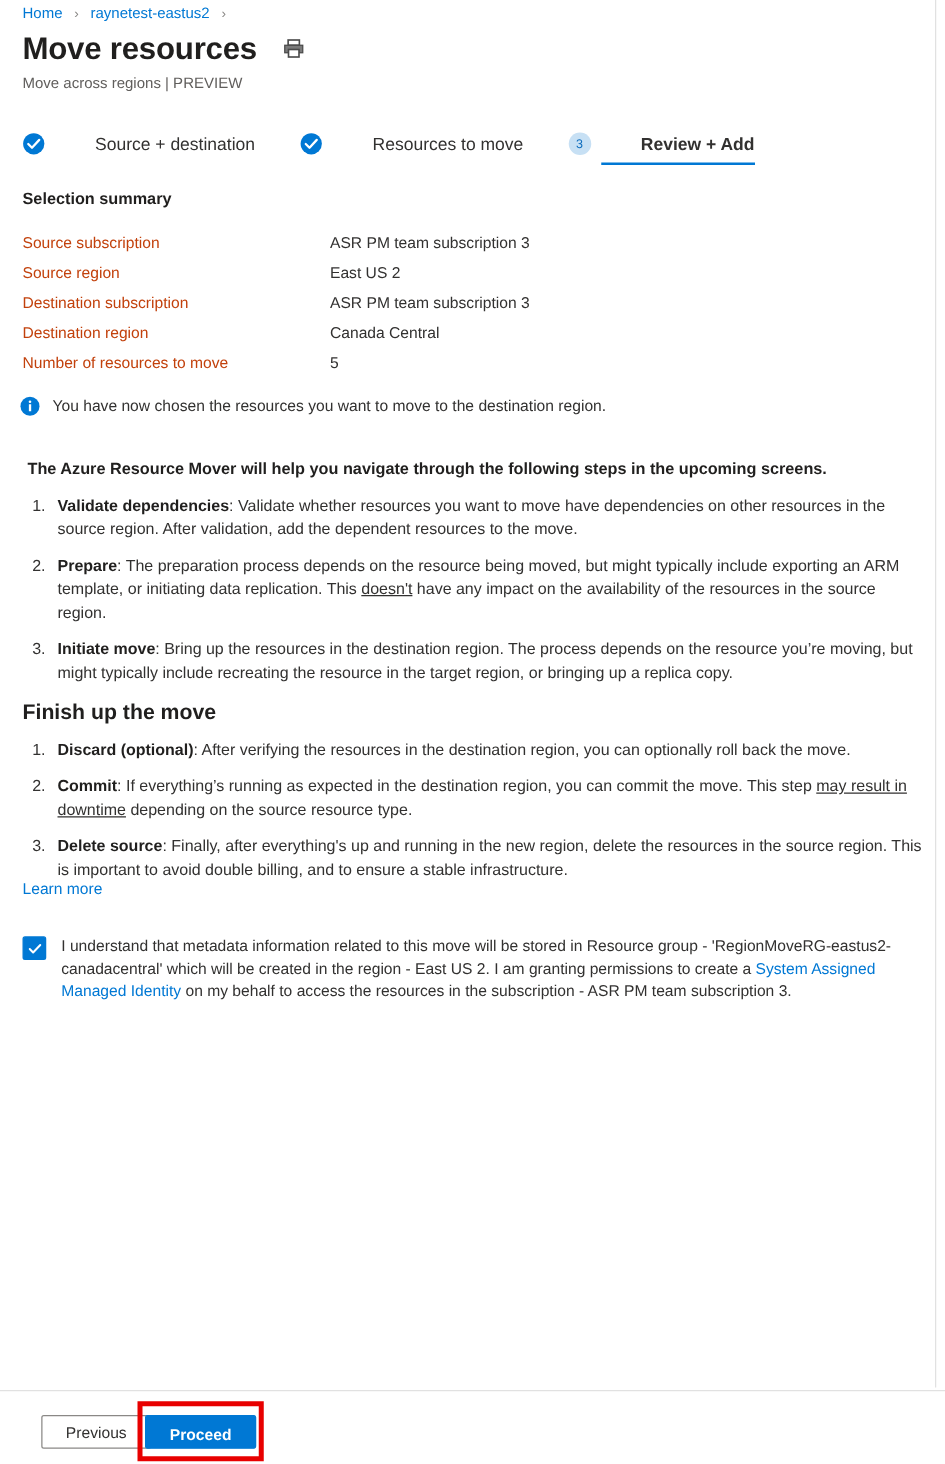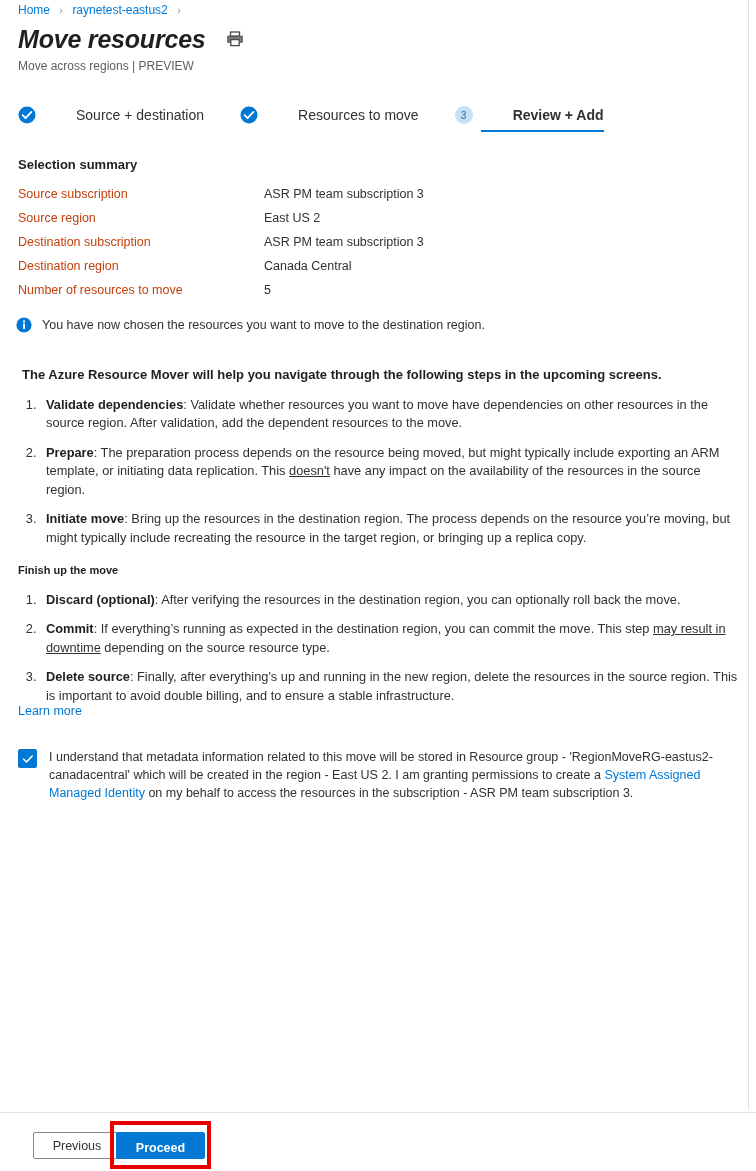--- a/index.html
+++ b/index.html
@@ -57,21 +57,20 @@
     top: 24px;
     display: flex;
     align-items: center;
   }
   #page-title {
     font-size: 25px;
     font-weight: 600;
     letter-spacing: -0.2px;
     color: #201f1e;
     line-height: 30px;
-    font-style: italic;
   }
   #print-button {
     margin-left: 18px;
     width: 22px;
     height: 22px;
     display: flex;
     align-items: center;
     justify-content: center;
     cursor: pointer;
   }
@@ -133,21 +132,21 @@
     right: 0;
     bottom: 0;
     height: 2px;
     background: #0078d4;
   }
 
   
   #summary-title {
     position: absolute;
     left: 18px;
-    top: 157px;
+    top: 151px;
     font-size: 13px;
     font-weight: 600;
     color: #201f1e;
   }
   #summary-table {
     position: absolute;
     left: 18px;
     top: 182px;
     width: 500px;
   }
@@ -206,21 +205,21 @@
   }
   ol.steps-list > li {
     margin-bottom: 11px;
     padding-left: 6px;
   }
   ol.steps-list > li:last-child { margin-bottom: 0; }
   .term { font-weight: bold; color: #201f1e; }
   .ul-text { text-decoration: underline; }
   .subhead {
     font-weight: bold;
-    font-size: 11px;
+    font-size: 17px;
     color: #201f1e;
     margin: 14px 0 11px 0;
   }
   a.inline-link, .link {
     color: #0078d4;
     text-decoration: none;
     cursor: pointer;
   }
   #learn-more {
     position: absolute;

